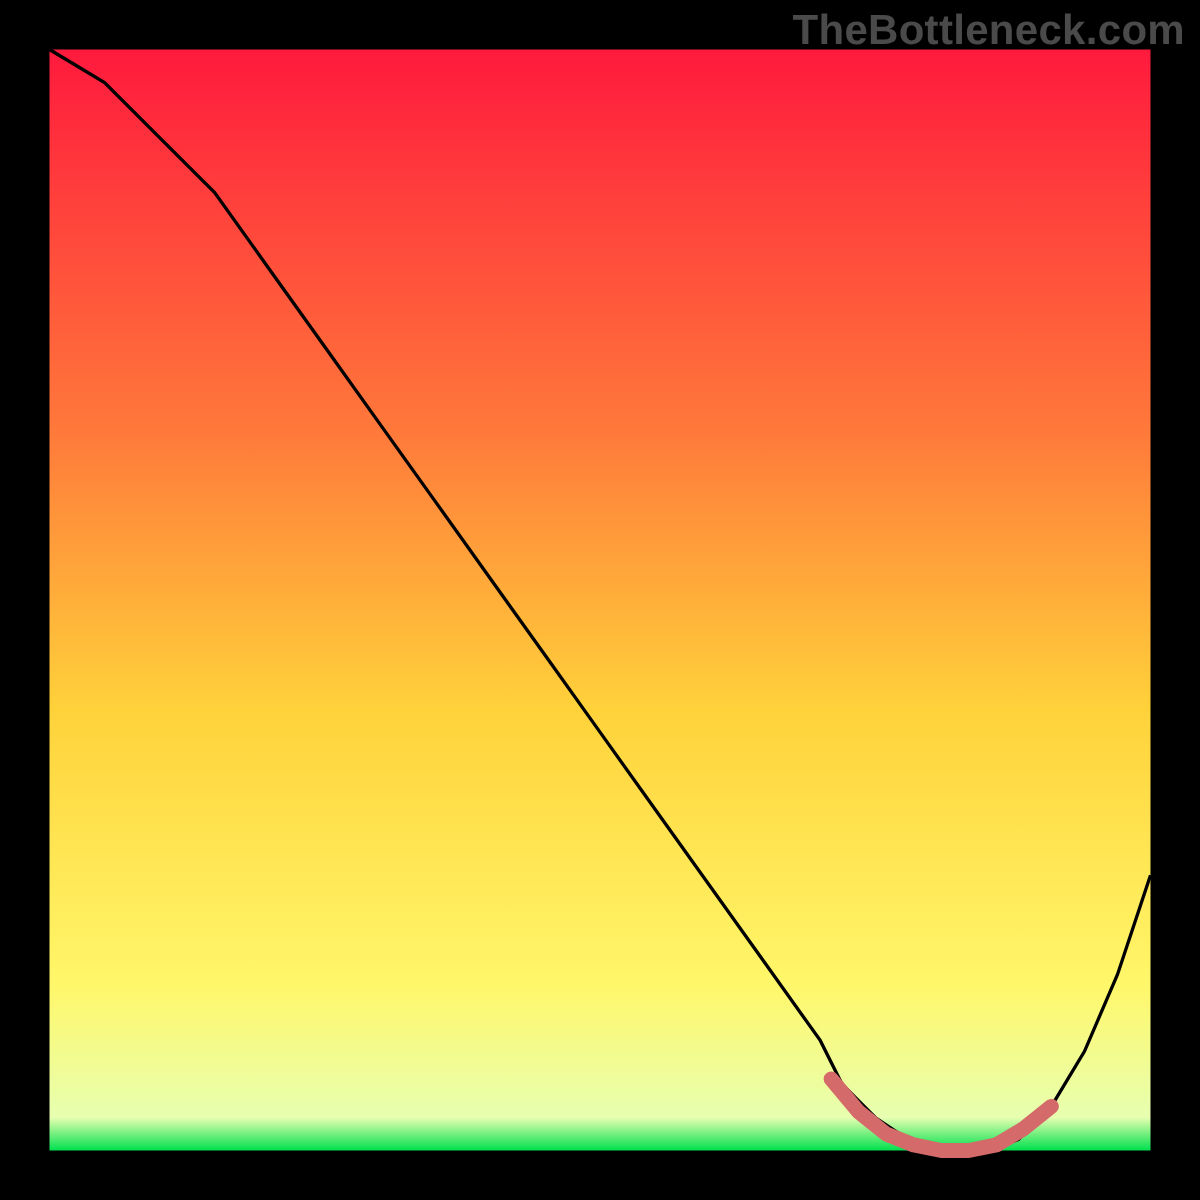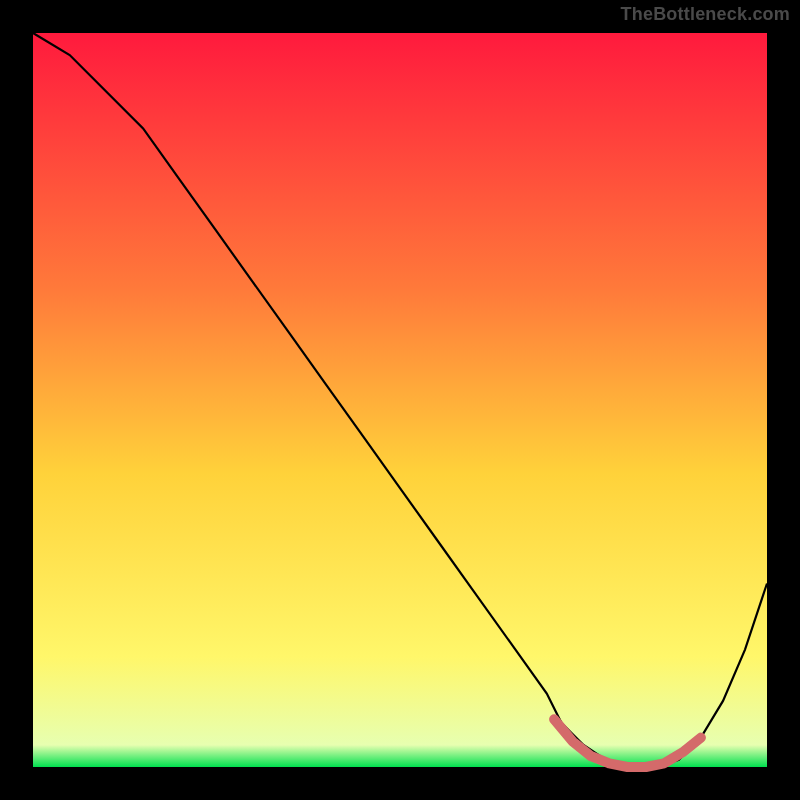--- a/index.html
+++ b/index.html
@@ -14,21 +14,21 @@
     position: relative;
     width: 800px;
     height: 800px;
     background: #000;
   }
   .watermark {
     position: absolute;
     top: 4px;
     right: 10px;
     color: #4a4a4a;
-    font-size: 18px;
+    font-size: 28px;
     font-weight: 600;
     letter-spacing: 0.2px;
   }
   svg {
     display: block;
   }
   
   .hl {
     stroke-linecap: round;
     stroke-linejoin: round;

